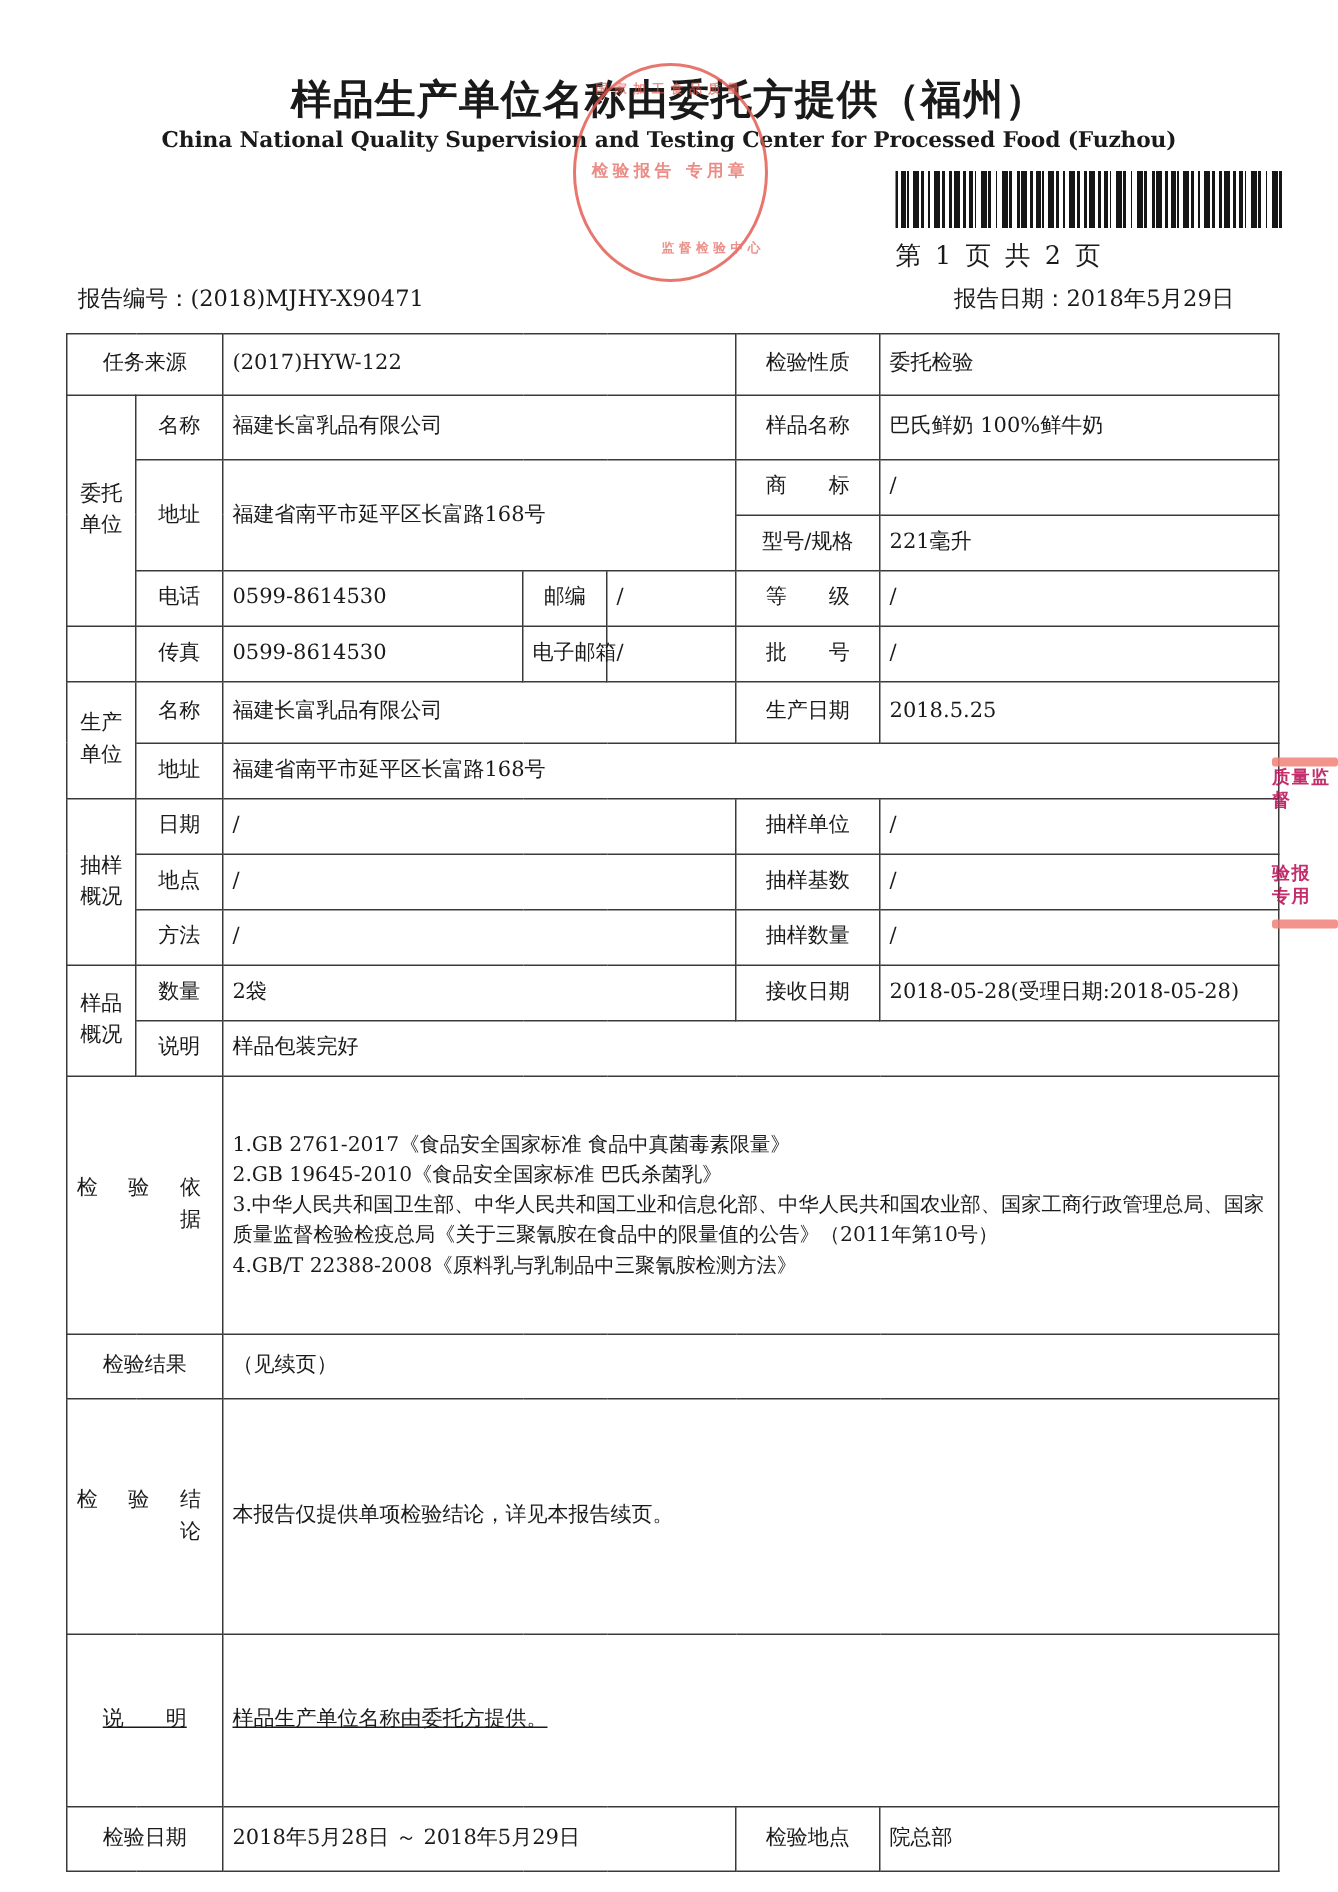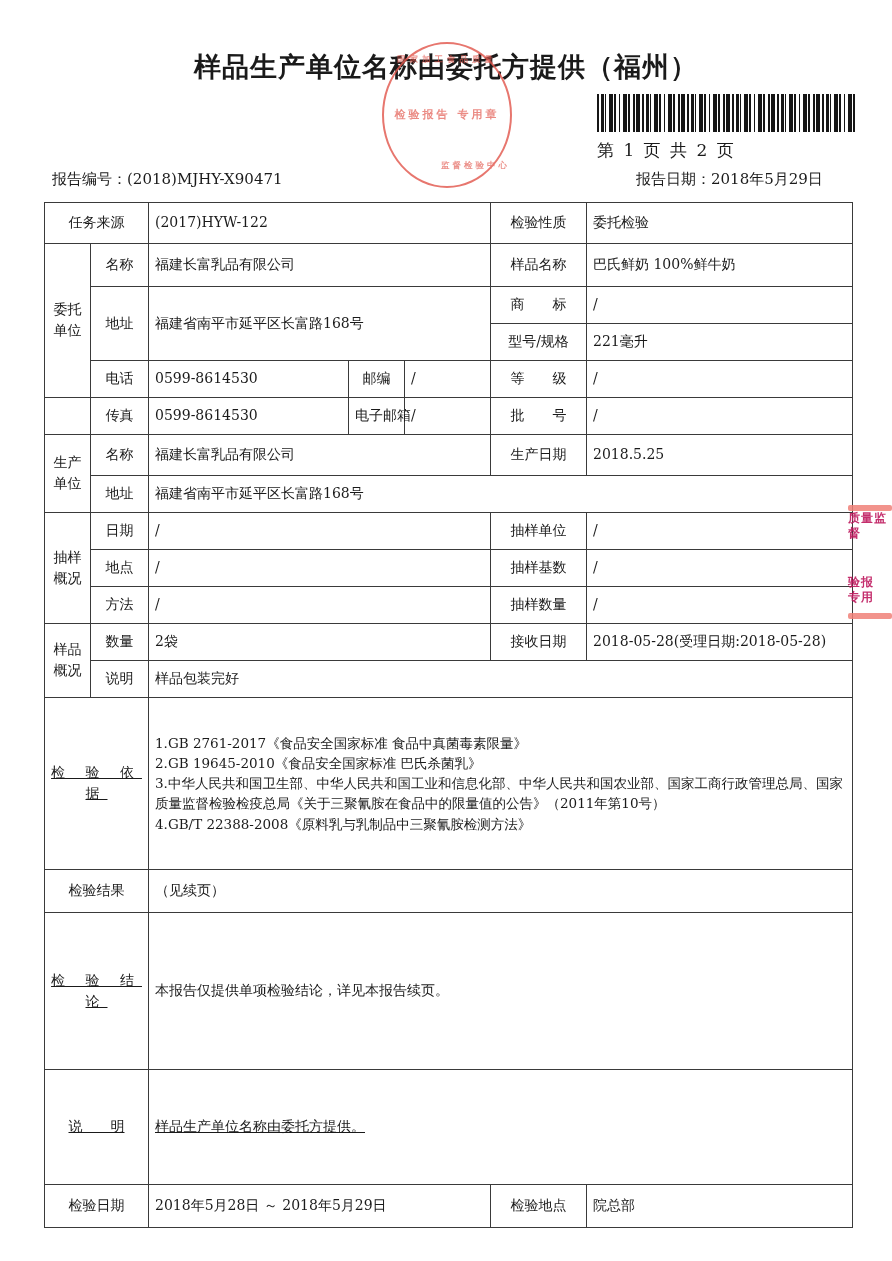--- a/index.html
+++ b/index.html
@@ -222,45 +222,45 @@
     line-height: 1.62;
     font-size: 13.5px;
     vertical-align: top;
   }
   .basis-cell div { white-space: normal; }
 
   .tall-blank { height: 150px; vertical-align: middle; }
   .tall-blank2 { height: 108px; vertical-align: middle; text-decoration: underline; }
 
   .vert-label {
-    text-align: center;
+    text-align: right;
     line-height: 2.5;
     letter-spacing: 8px;
     padding-left: 10px;
-    text-decoration: underline;
   }
 
   
   .sig-row {
     position: relative;
     height: 52px;
     margin: 6px 0 0 0;
     font-family: "DejaVu Serif", "Liberation Serif", serif;
     font-size: 14px;
   }
   .sig-item { position: absolute; top: 12px; white-space: nowrap; }
   .sig-1 { left: 138px; }
   .sig-2 { left: 390px; }
   .sig-3 { left: 650px; }
 </style>
 </head>
 <body>
 
 <div class="header">
   <div class="org-cn">样品生产单位名称由委托方提供（福州）</div>
+  <div class="org-en">China National Quality Supervision and Testing Center for Processed Food (Fuzhou)</div>
 
   <div class="title-row">
     <div class="barcode-box">
       <div class="barcode"></div>
       <div class="page-no">第 1 页  共 2 页</div>
     </div>
   </div>
 </div>
 
 <div class="round-stamp">

